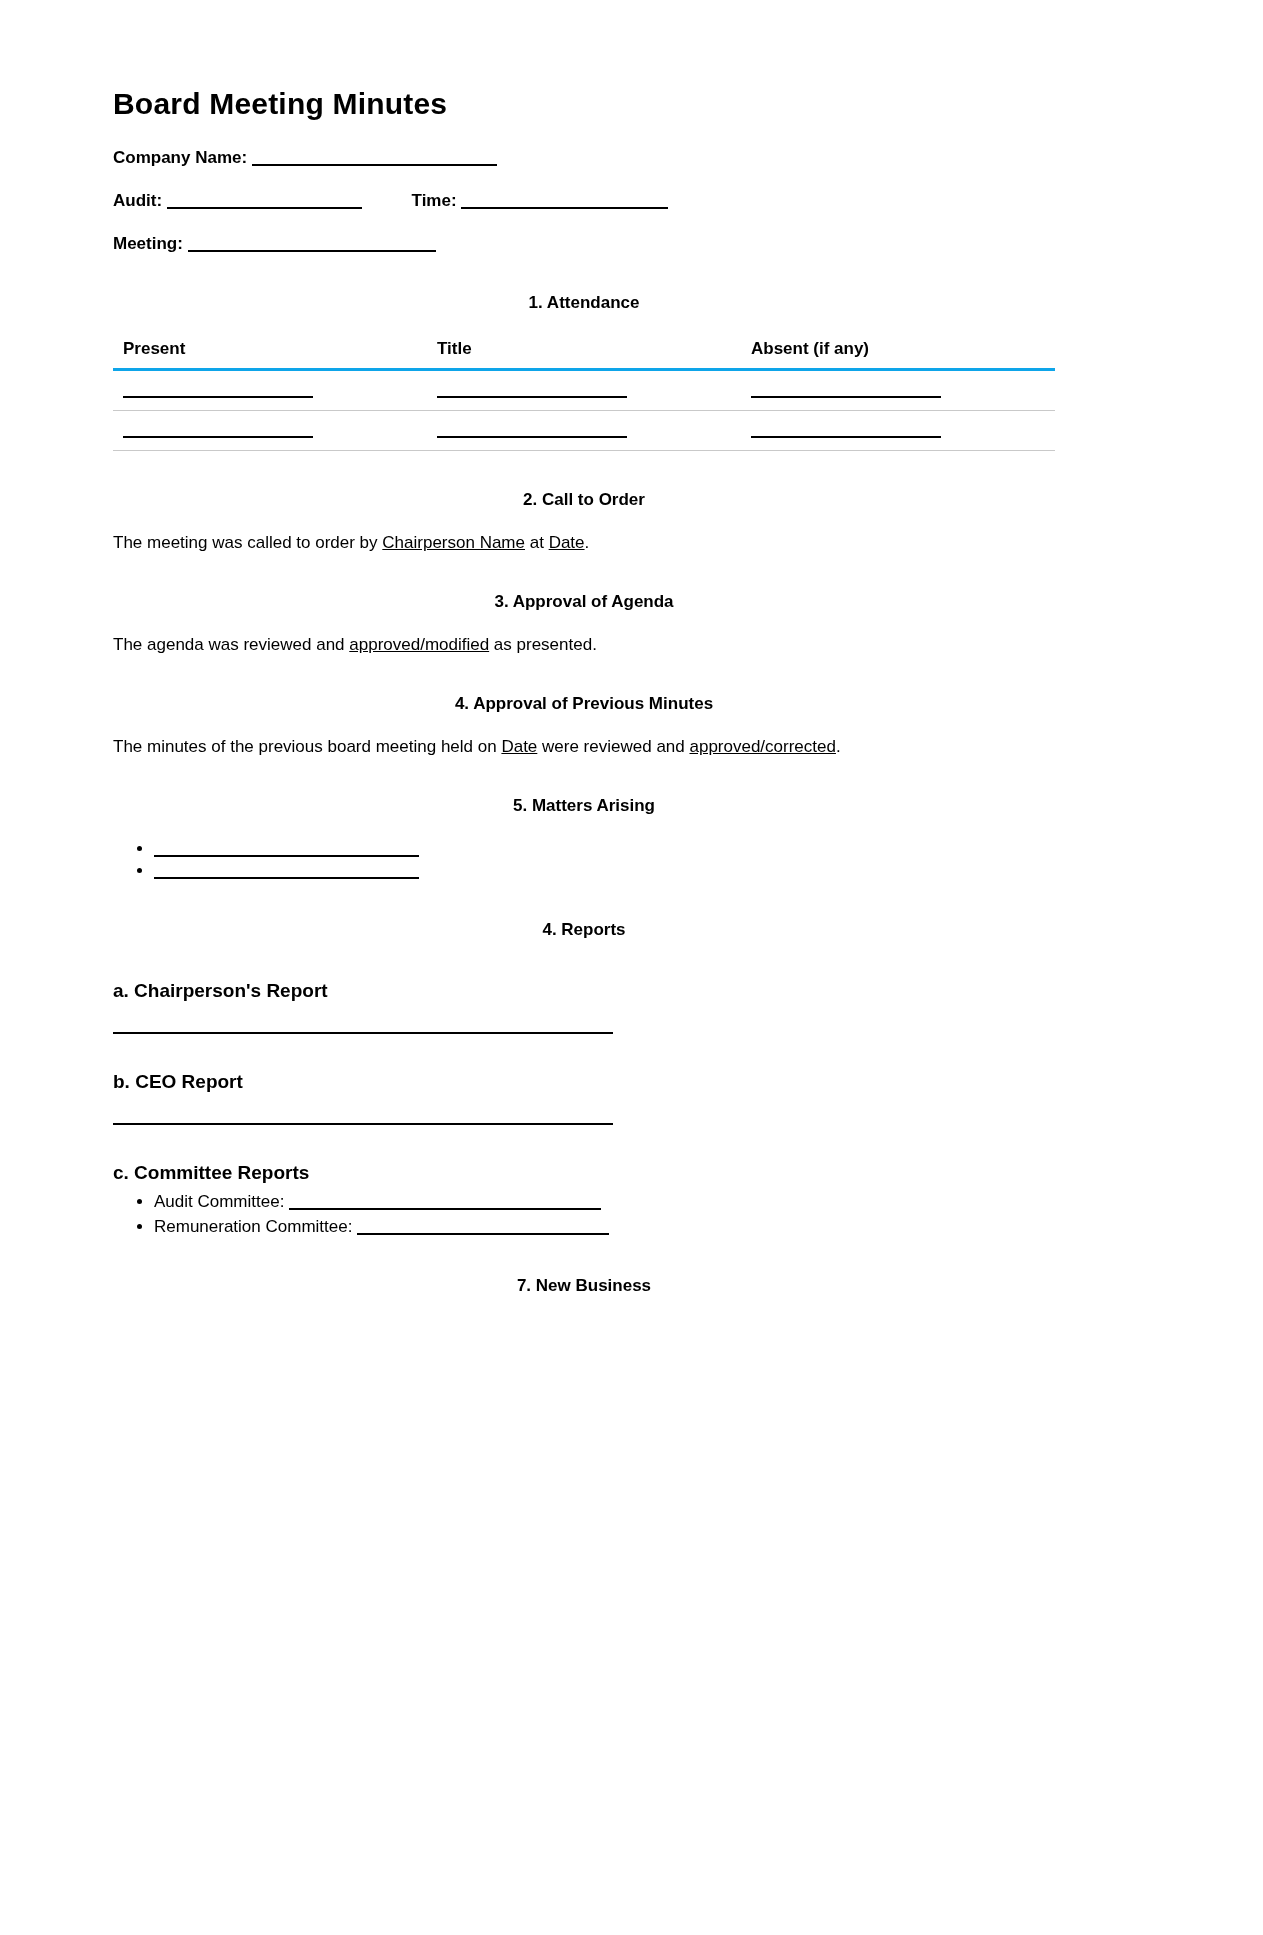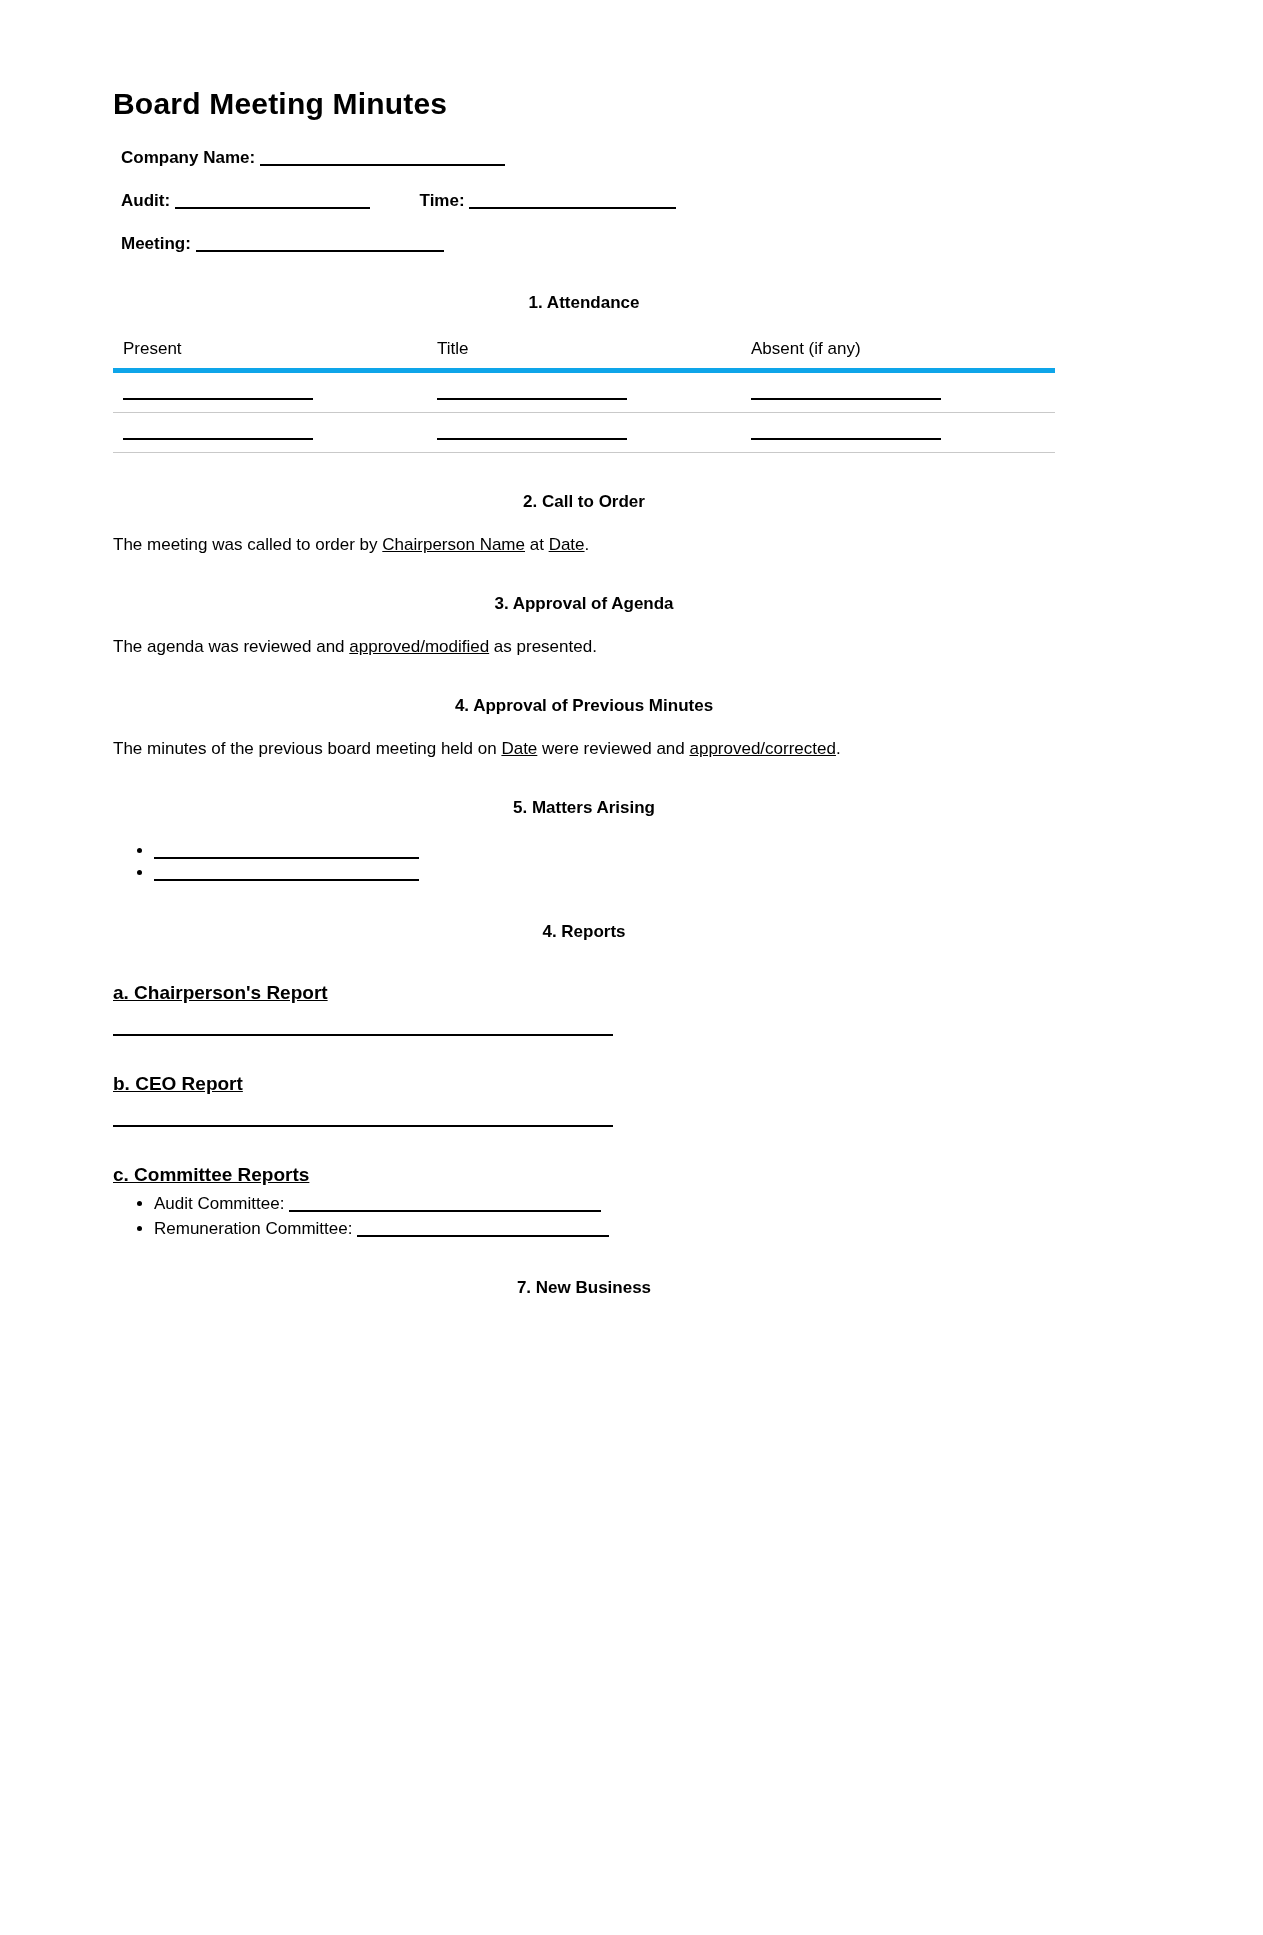--- a/index.html
+++ b/index.html
@@ -14,21 +14,21 @@
     width:1170px; height:1302px;
     overflow:hidden;
     padding:86px 115px 0 113px;
   }
   h1.doc-title {
     font-size:30px; line-height:35px; font-weight:bold;
     margin:0 0 27px 0; letter-spacing:0.2px;
   }
   p.field {
     font-size:17px; line-height:20px; font-weight:bold;
-    margin:0 0 23px 8px; white-space:nowrap;
+    margin:0 0 23px 0; white-space:nowrap;
   }
   .blank {
     display:inline-block;
     border-bottom:2px solid #000000;
     height:14px;
     vertical-align:-3px;
   }
   .w-company { width:245px; }
   .w-date    { width:195px; }
   .w-time    { width:207px; }
@@ -40,36 +40,35 @@
   .w-remun   { width:252px; }
   .time-label { margin-left:45px; }
   h2.sec {
     font-size:17px; line-height:30px; font-weight:bold;
     margin:34px 0 18px 0;
     text-align:center;
   }
   h3.subsec {
     font-size:19px; line-height:23px; font-weight:bold;
     margin:34px 0 0 0;
-    text-decoration:underline;
   }
   p.body {
     font-size:17px; line-height:20px; font-weight:normal;
     margin:0 0 23px 0;
   }
   p.body .u { text-decoration:underline; }
   p.blankline { margin:14px 0 0 0; font-size:17px; line-height:20px; }
   table.attendance {
     width:100%; border-collapse:collapse; margin-top:14px;
     table-layout:fixed;
   }
   table.attendance th {
-    text-align:left; font-size:17px; font-weight:normal; line-height:20px;
+    text-align:left; font-size:17px; font-weight:bold; line-height:20px;
     padding:3px 10px 9px 10px;
-    border-bottom:5px solid #0ea5e9;
+    border-bottom:3px solid #0ea5e9;
     width:33.33%;
   }
   table.attendance td {
     padding:9px 10px 10px 10px;
     border-bottom:1px solid #c9c9c9;
     font-size:17px; line-height:20px;
   }
   ul.blanks {
     list-style:disc;
     margin:18px 0 0 0; padding-left:41px;

